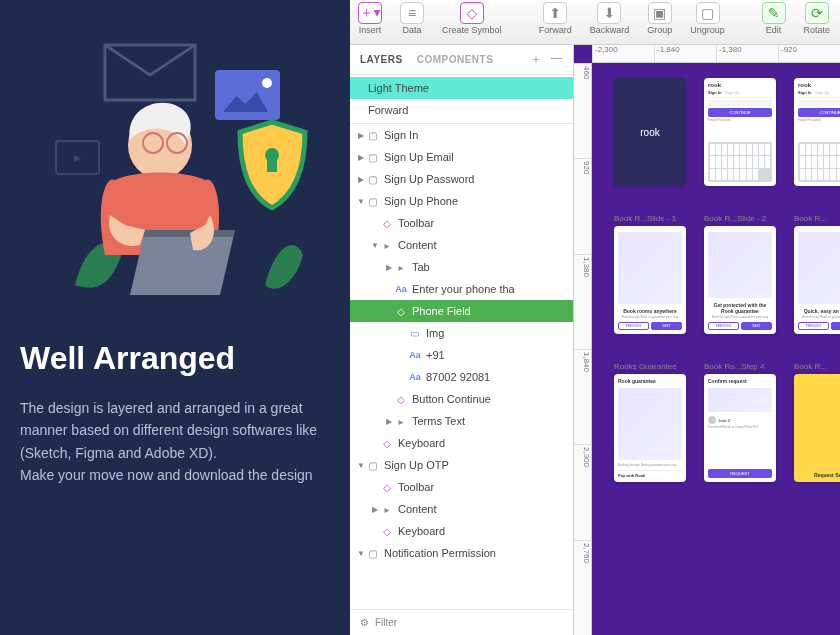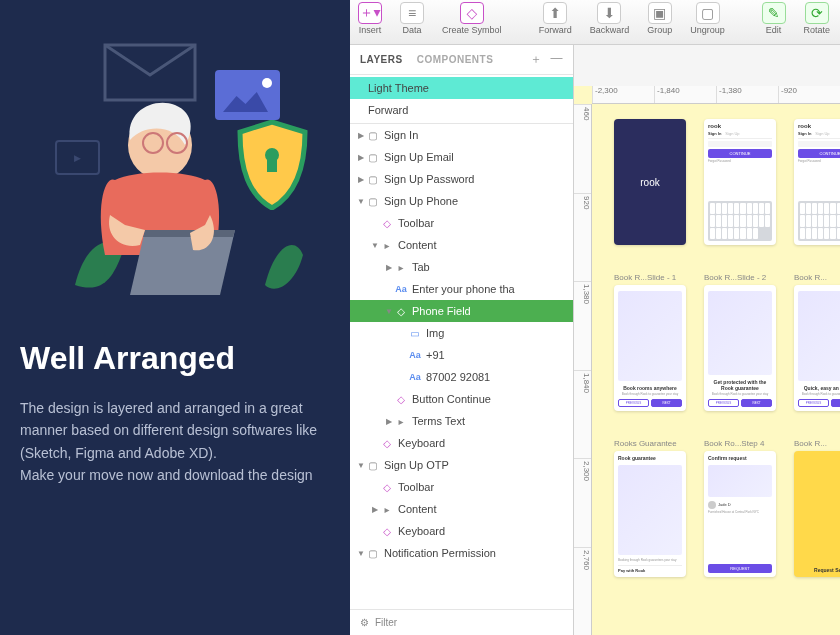--- a/index.html
+++ b/index.html
@@ -33,30 +33,30 @@
 .tree { flex: 1; overflow-y: auto; font-size: 11px; color: #444; }
 .row { display: flex; align-items: center; height: 22px; padding-right: 6px; cursor: default; white-space: nowrap; }
 .row.sel { background: #4caf50; color: #fff; }
 .row.sel .ico { color: #fff; }
 .arr { width: 10px; display: inline-flex; justify-content: center; font-size: 8px; color: #888; }
 .ico { width: 14px; display: inline-flex; justify-content: center; margin-right: 4px; font-size: 10px; color: #888; }
 .ico.sym { color: #c850c8; }
 .ico.txt { color: #5b8def; font-size: 9px; font-weight: 600; }
 .ico.img { color: #5b8def; }
 .filter { height: 26px; border-top: 1px solid #e5e5e5; display: flex; align-items: center; padding: 0 10px; gap: 6px; font-size: 10px; color: #888; }
-.canvas { flex: 1; background: #fef9c3; position: relative; overflow: hidden; margin-top: 41px; }
+.canvas { flex: 1; background: #4c1d95; position: relative; overflow: hidden; }
 .rulerH { position: absolute; top: 0; left: 18px; right: 0; height: 18px; background: #fafafa; border-bottom: 1px solid #ccc; display: flex; font-size: 8px; color: #777; }
 .rulerH span { flex: 1; border-left: 1px solid #ddd; padding-left: 2px; }
 .rulerV { position: absolute; top: 18px; left: 0; width: 18px; bottom: 0; background: #fafafa; border-right: 1px solid #ccc; display: flex; flex-direction: column; font-size: 8px; color: #777; }
 .rulerV span { flex: 1; border-top: 1px solid #ddd; writing-mode: vertical-rl; padding-top: 2px; }
 .arts { position: absolute; top: 30px; left: 40px; right: 0; bottom: 0; }
 .artrow { display: flex; gap: 18px; margin-bottom: 28px; }
 .art { width: 72px; }
 .artlbl { font-size: 8px; color: #888; margin-bottom: 3px; white-space: nowrap; overflow: hidden; }
-.screen { width: 72px; height: 126px; background: #fff; border-radius: 4px; box-shadow: 0 1px 3px rgba(0,0,0,.15); padding: 4px; font-size: 5px; color: #333; display: flex; flex-direction: column; gap: 2px; overflow: hidden; }
+.screen { width: 72px; height: 108px; background: #fff; border-radius: 4px; box-shadow: 0 1px 3px rgba(0,0,0,.15); padding: 4px; font-size: 5px; color: #333; display: flex; flex-direction: column; gap: 2px; overflow: hidden; }
 .screen.dark { background: #2b2d5e; color: #fff; align-items: center; justify-content: center; font-size: 10px; }
 .screen .btn { background: #6b4de6; color: #fff; border-radius: 2px; padding: 2px; text-align: center; font-size: 4px; }
 .screen .kb { margin-top: auto; background: #d5d8dd; height: 40px; border-radius: 2px; display: grid; grid-template-columns: repeat(10,1fr); gap: 1px; padding: 2px; }
 .screen .kb i { background: #fff; border-radius: 1px; }
 .screen .ill { flex: 1; background: linear-gradient(135deg,#e8e6ff,#f0f0ff); border-radius: 2px; margin: 2px 0; position: relative; }
 .screen .nav { display: flex; gap: 2px; margin-top: auto; }
 .screen .nav span { flex: 1; border: 1px solid #6b4de6; color: #6b4de6; border-radius: 2px; text-align: center; padding: 1px; font-size: 3px; }
 .screen .nav span.fill { background: #6b4de6; color: #fff; }
 .screen.yellow { background: #ffd94a; }
 .tiny { font-size: 3px; color: #999; line-height: 1.3; }

